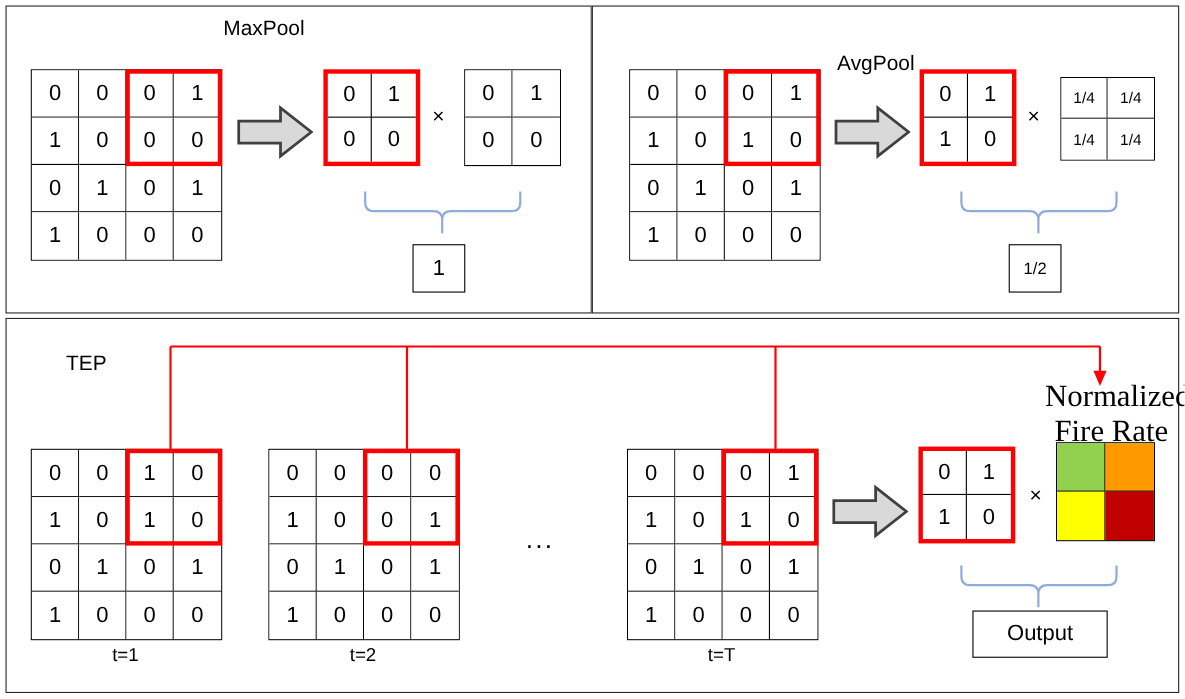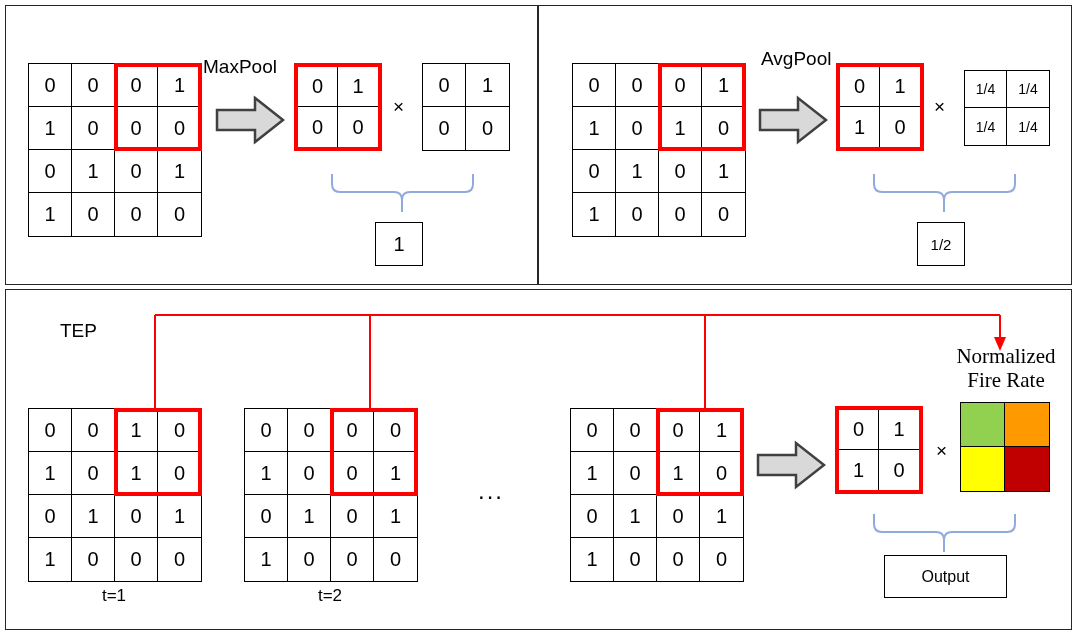--- a/index.html
+++ b/index.html
@@ -45,33 +45,33 @@
 
   .brace{position:absolute;}
 
   .resbox{position:absolute;border:1px solid #000;background:#fff;
           display:flex;align-items:center;justify-content:center;color:#000;box-sizing:border-box;}
 
   .tlabel{position:absolute;font-size:17px;color:#000;text-align:center;}
 
   .ellipsis{position:absolute;font-size:24px;color:#000;letter-spacing:2px;}
 
-  .nfr{position:absolute;text-align:center;font-family:"Liberation Serif",serif;
-       font-size:21px;color:#000;line-height:1.14;}
+  .nfr{position:absolute;text-align:right;font-family:"Liberation Serif",serif;
+       font-size:28px;color:#000;line-height:1.14;}
 
   .connector{position:absolute;}
 </style>
 </head>
 <body>
 
 <div id="canvas">
 
   <div class="panel" style="left:5px;top:5px;width:533px;height:280px;">
   </div>
-  <div class="panel-title" style="left:203px;top:16px;margin-top:40px;">MaxPool</div>
+  <div class="panel-title" style="left:203px;top:16px;">MaxPool</div>
 
   <div class="grid" style="left:28px;top:63px;width:172px;height:172px;
               grid-template-columns:repeat(4,43px);grid-template-rows:repeat(4,43px);">
     <div class="cell">0</div>
     <div class="cell">0</div>
     <div class="cell">0</div>
     <div class="cell lastcol">1</div>
     <div class="cell">1</div>
     <div class="cell">0</div>
     <div class="cell">0</div>
@@ -250,20 +250,21 @@
     <div class="cell">0</div>
     <div class="cell">1</div>
     <div class="cell">0</div>
     <div class="cell lastcol">1</div>
     <div class="cell lastrow">1</div>
     <div class="cell lastrow">0</div>
     <div class="cell lastrow">0</div>
     <div class="cell lastrow lastcol">0</div>
   </div>
   <div class="hl" style="left:656px;top:408px;width:88px;height:88px;"></div>
+  <div class="tlabel" style="left:570px;top:586px;width:172px;">t=T</div>
 
   <div class="arrow" style="left:756px;top:440px;width:70px;height:50px;">
     <svg width="70" height="50" viewBox="0 0 70 50">
       <polygon points="2,15 40,15 40,3 68,25 40,47 40,35 2,35" fill="#D9D9D9" stroke="#404040" stroke-width="2.5" stroke-linejoin="miter"></polygon>
     </svg>
   </div>
 
   <div class="redbox" style="left:835px;top:406px;width:88px;height:88px;">
     <div class="cell">0</div>
     <div class="cell lastcol">1</div>
@@ -285,15 +286,15 @@
     <div style="background: rgb(192, 0, 0);"></div>
   </div>
 
   <div class="brace" style="left:872px;top:512px;width:145px;height:42px;">
     <svg width="145" height="42" viewBox="0 0 145 42">
       <path d="M2,2 L2,12 Q2,20 10,20 L64,20 Q72,20 72,28 L72,40
                M72,28 Q72,20 80,20 L135,20 Q143,20 143,12 L143,2" fill="none" stroke="#8FAADC" stroke-width="2"></path>
     </svg>
   </div>
 
-  <div class="resbox" style="left:884px;top:555px;width:123px;height:43px;font-size:16px;">Output</div>
+  <div class="resbox" style="left:884px;top:555px;width:123px;height:43px;font-size:20px;">Output</div>
 
 </div>
 
 </body></html>

